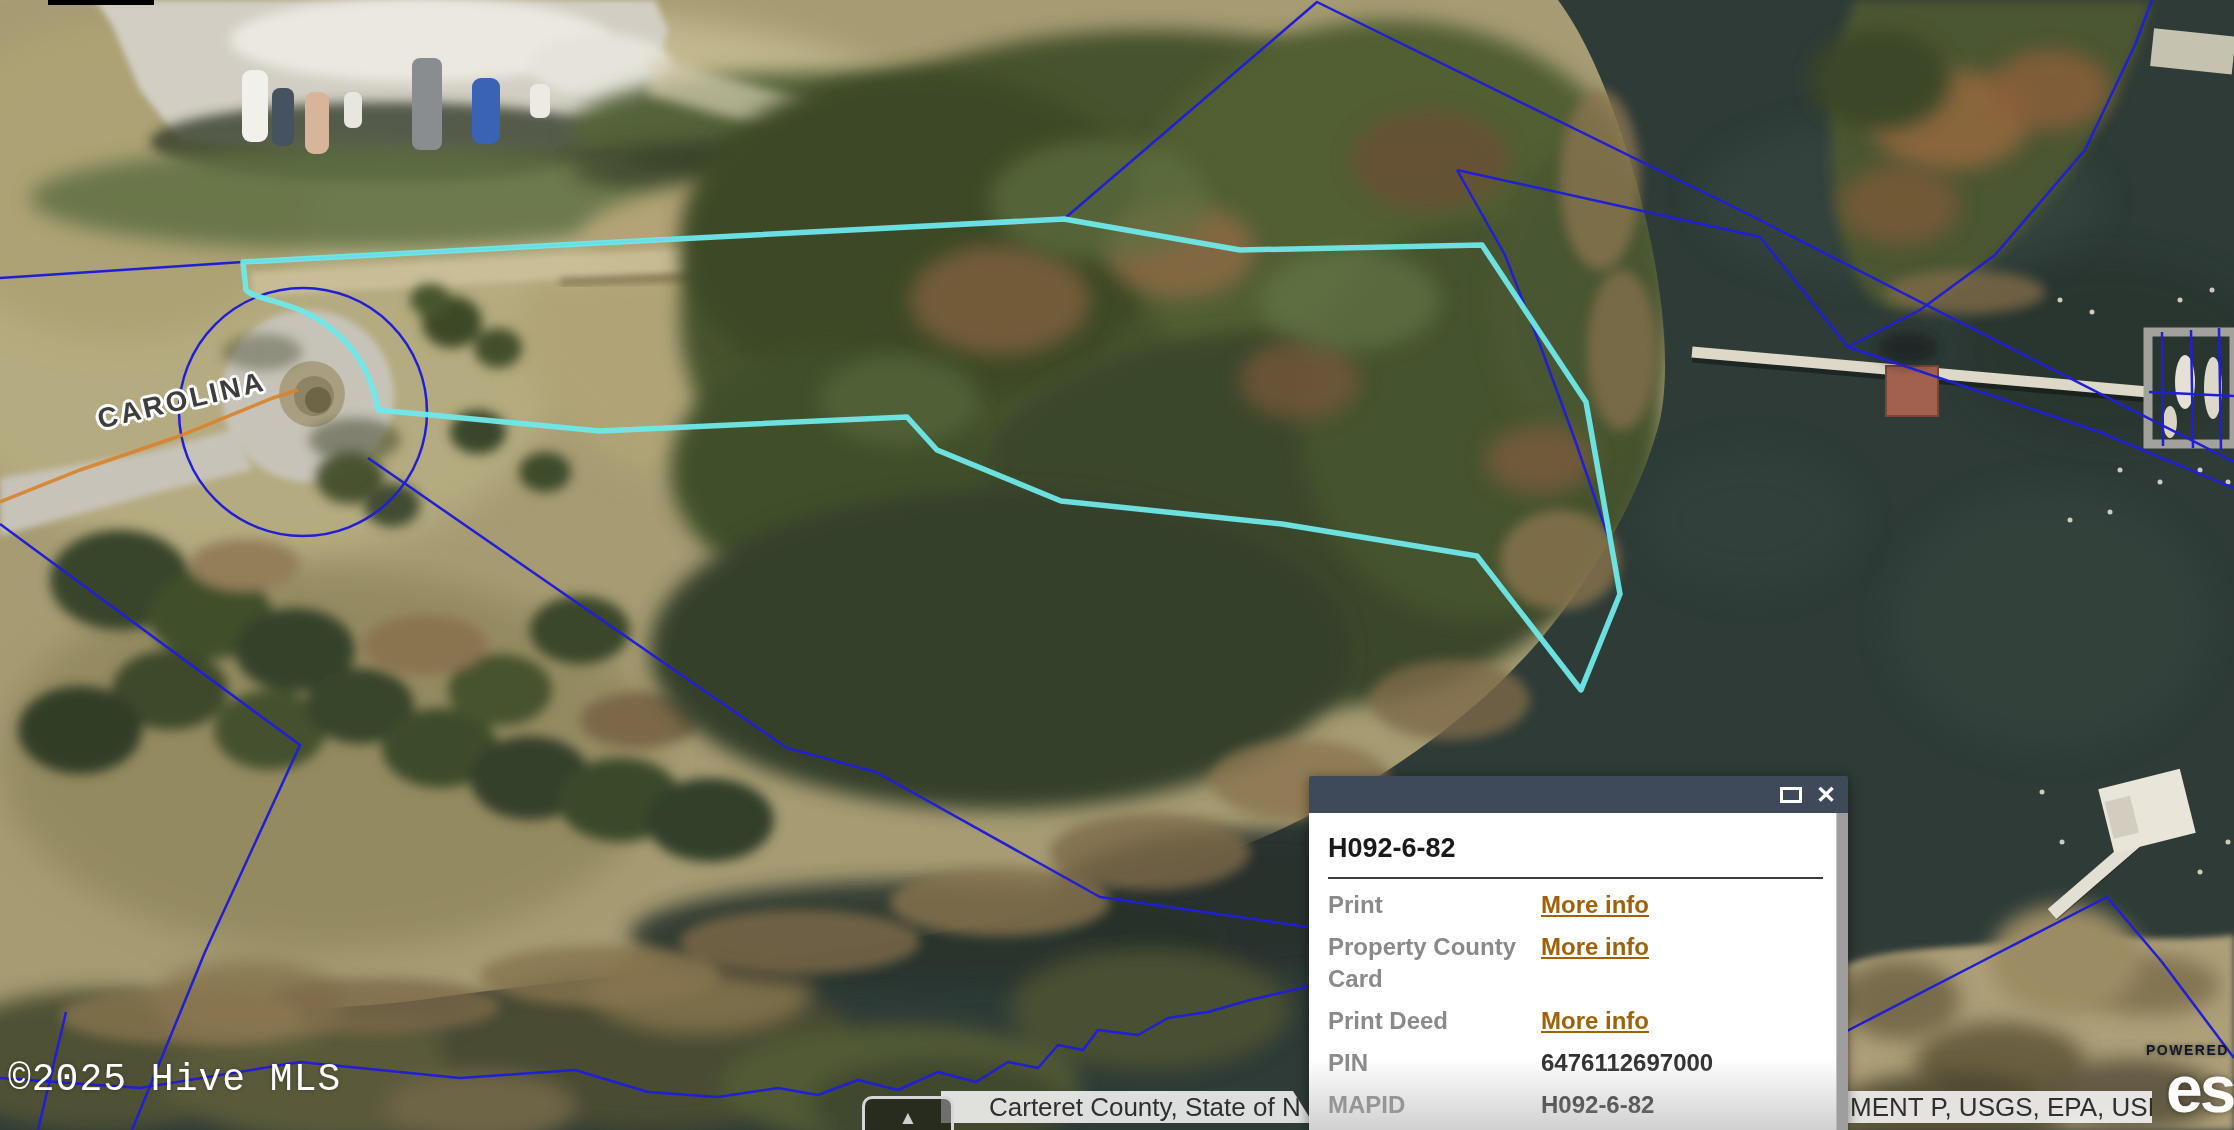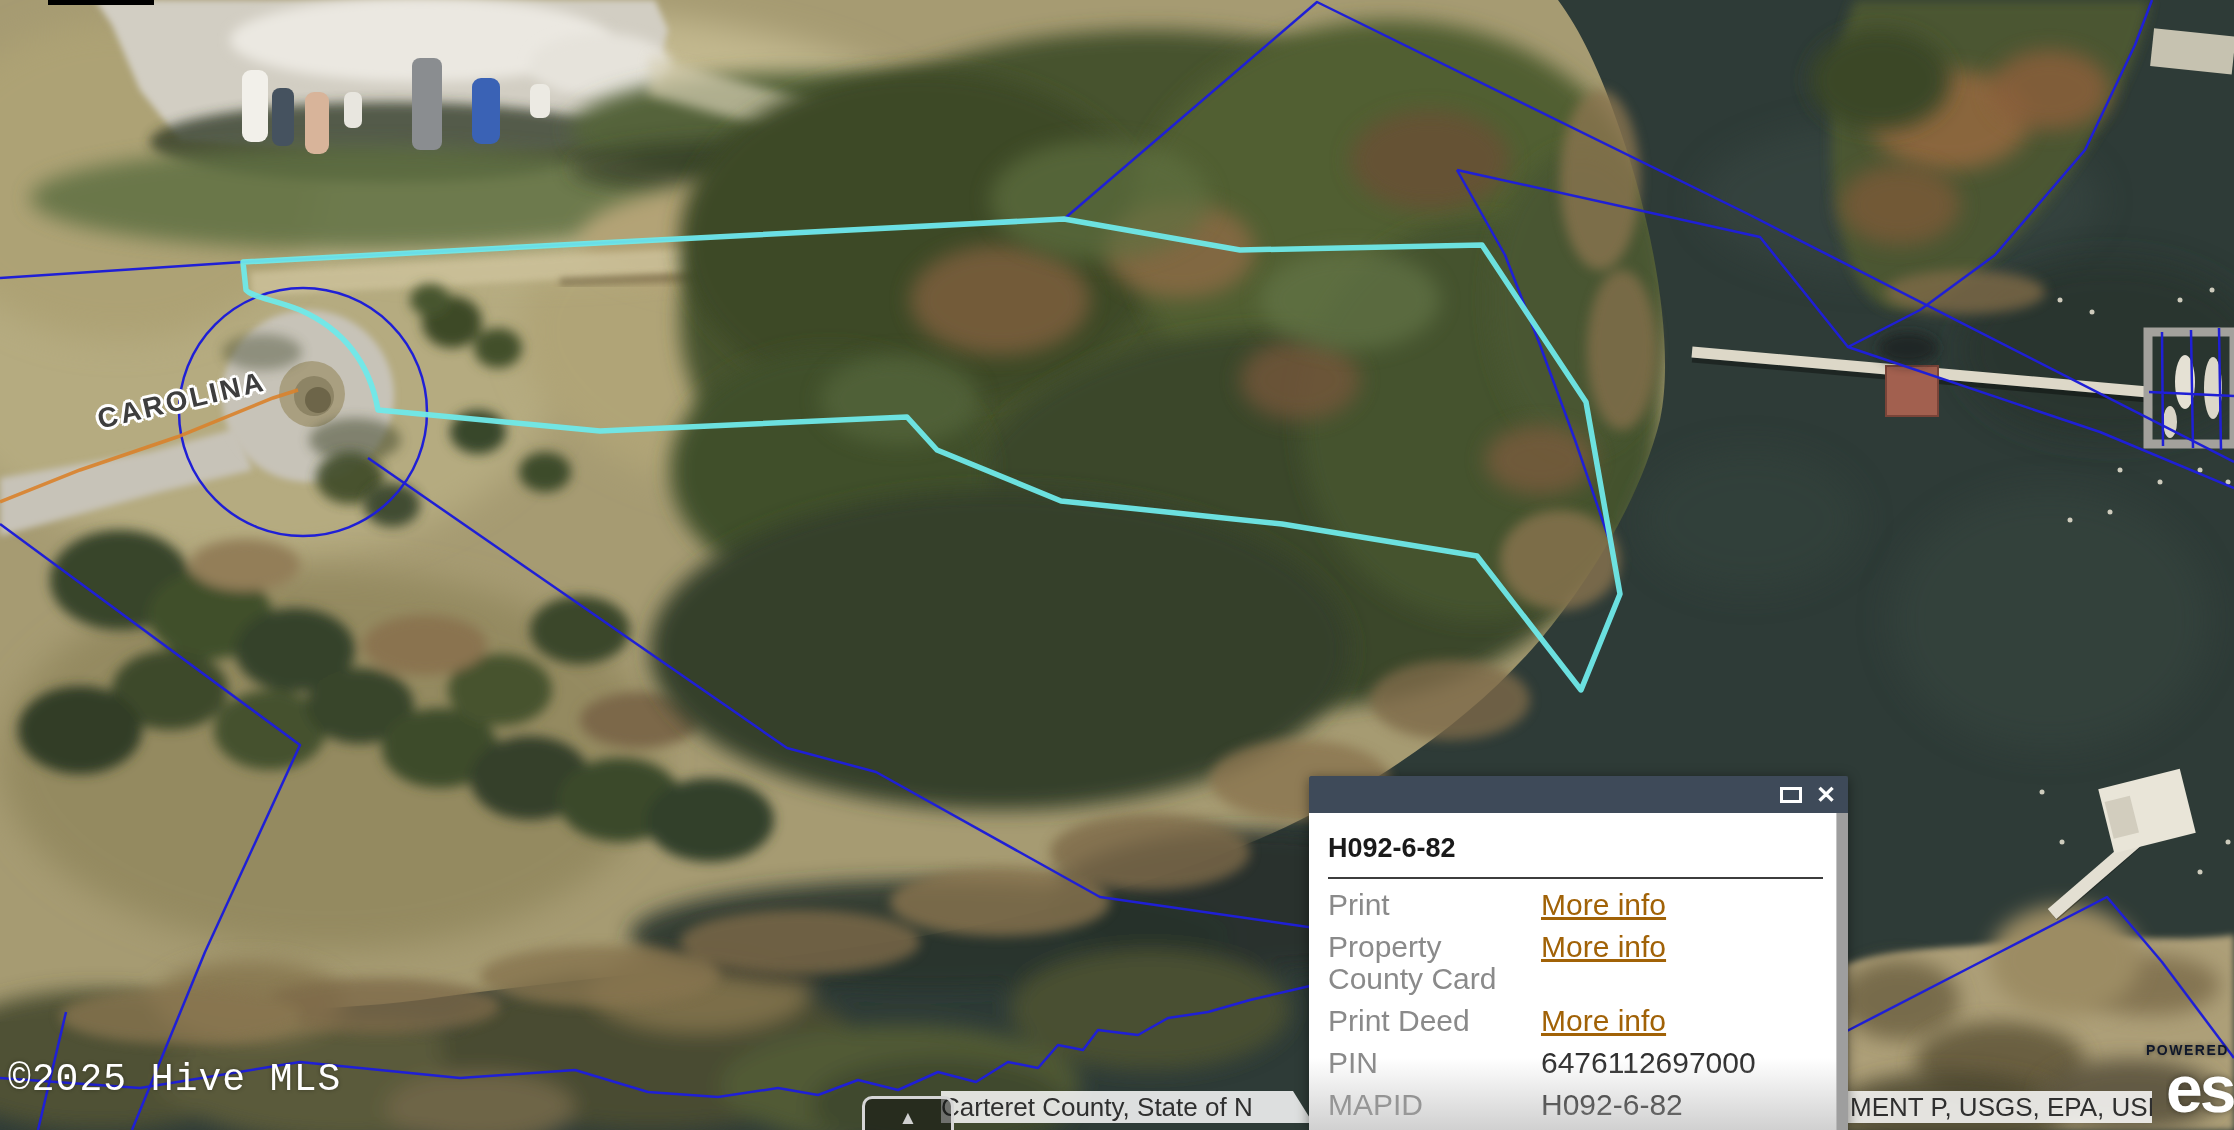--- a/index.html
+++ b/index.html
@@ -23,21 +23,21 @@
     text-shadow:0 0 4px rgba(0,0,0,.35);
     font-family:Liberation Mono, monospace;
   }
 
   
   .attr-strip{
     position:absolute;top:1091px;height:32px;z-index:5;
     background:rgba(255,255,255,.84);color:#2f2f2f;
     font-size:26px;line-height:32px;white-space:nowrap;overflow:hidden;
   }
-  .attr-left{left:941px;width:372px;box-sizing:border-box;
+  .attr-left{left:941px;width:372px;padding-left:48px;box-sizing:border-box;
     clip-path:polygon(0 0,352px 0,372px 100%,0 100%);}
   .attr-right{left:1848px;width:304px;padding-left:2px;box-sizing:border-box;}
   .attr-expander{
     position:absolute;left:862px;top:1096px;width:92px;height:40px;z-index:6;
     background:rgba(18,20,18,.55);border:3px solid #d6d6d6;border-bottom:none;
     border-radius:10px 10px 0 0;box-sizing:border-box;
     display:flex;align-items:center;justify-content:center;
     color:#d0d0d0;font-size:19px;cursor:pointer;
   }
 
@@ -74,21 +74,21 @@
   .popup-close{
     position:absolute;right:12px;top:2px;font-size:24px;color:#fff;
     font-weight:bold;cursor:pointer;line-height:33px;
   }
   .popup-body{
     position:absolute;top:37px;left:0;right:11px;bottom:0;background:#fff;
     padding:20px 14px 0 19px;box-sizing:border-box;overflow:hidden;
   }
   .popup-title{font-size:27px;font-weight:bold;color:#1a1a1a;margin:0 0 13px 0;}
   .popup-rule{border:none;border-top:2px solid #3c3c3c;margin:0 0 10px 0;}
-  .prow{display:flex;margin-bottom:10px;font-size:30px;line-height:32px;}
+  .prow{display:flex;margin-bottom:10px;font-size:24px;line-height:32px;font-weight:bold;}
   .prow .lbl{width:213px;flex:none;color:#8a8a8a;}
   .prow .val{color:#303030;}
   .prow .val.link{color:#a16207;text-decoration:underline;cursor:pointer;}
   .popup-scrollbar{
     position:absolute;top:37px;right:0;width:11px;bottom:0;
     background:#9e9e9e;border-left:1px solid #c4c4c4;cursor:pointer;
   }
   .popup-fade{
     position:absolute;left:0;right:11px;bottom:0;height:72px;pointer-events:none;
     background:linear-gradient(rgba(190,190,190,0),rgba(170,170,170,.55));

